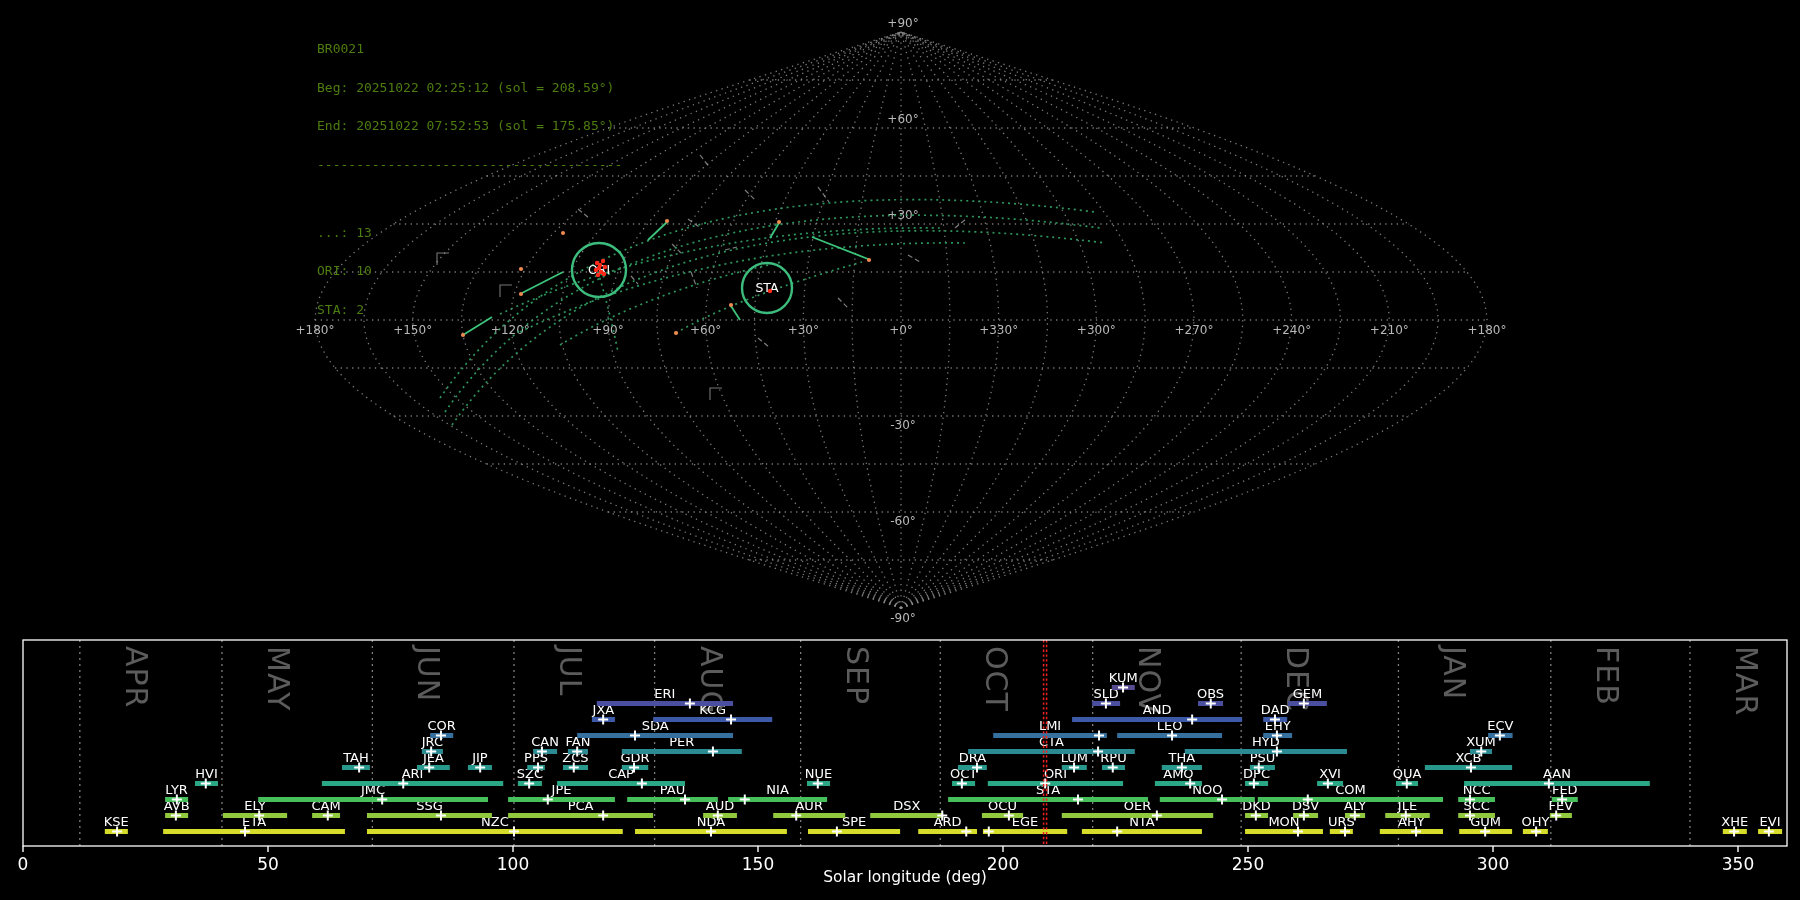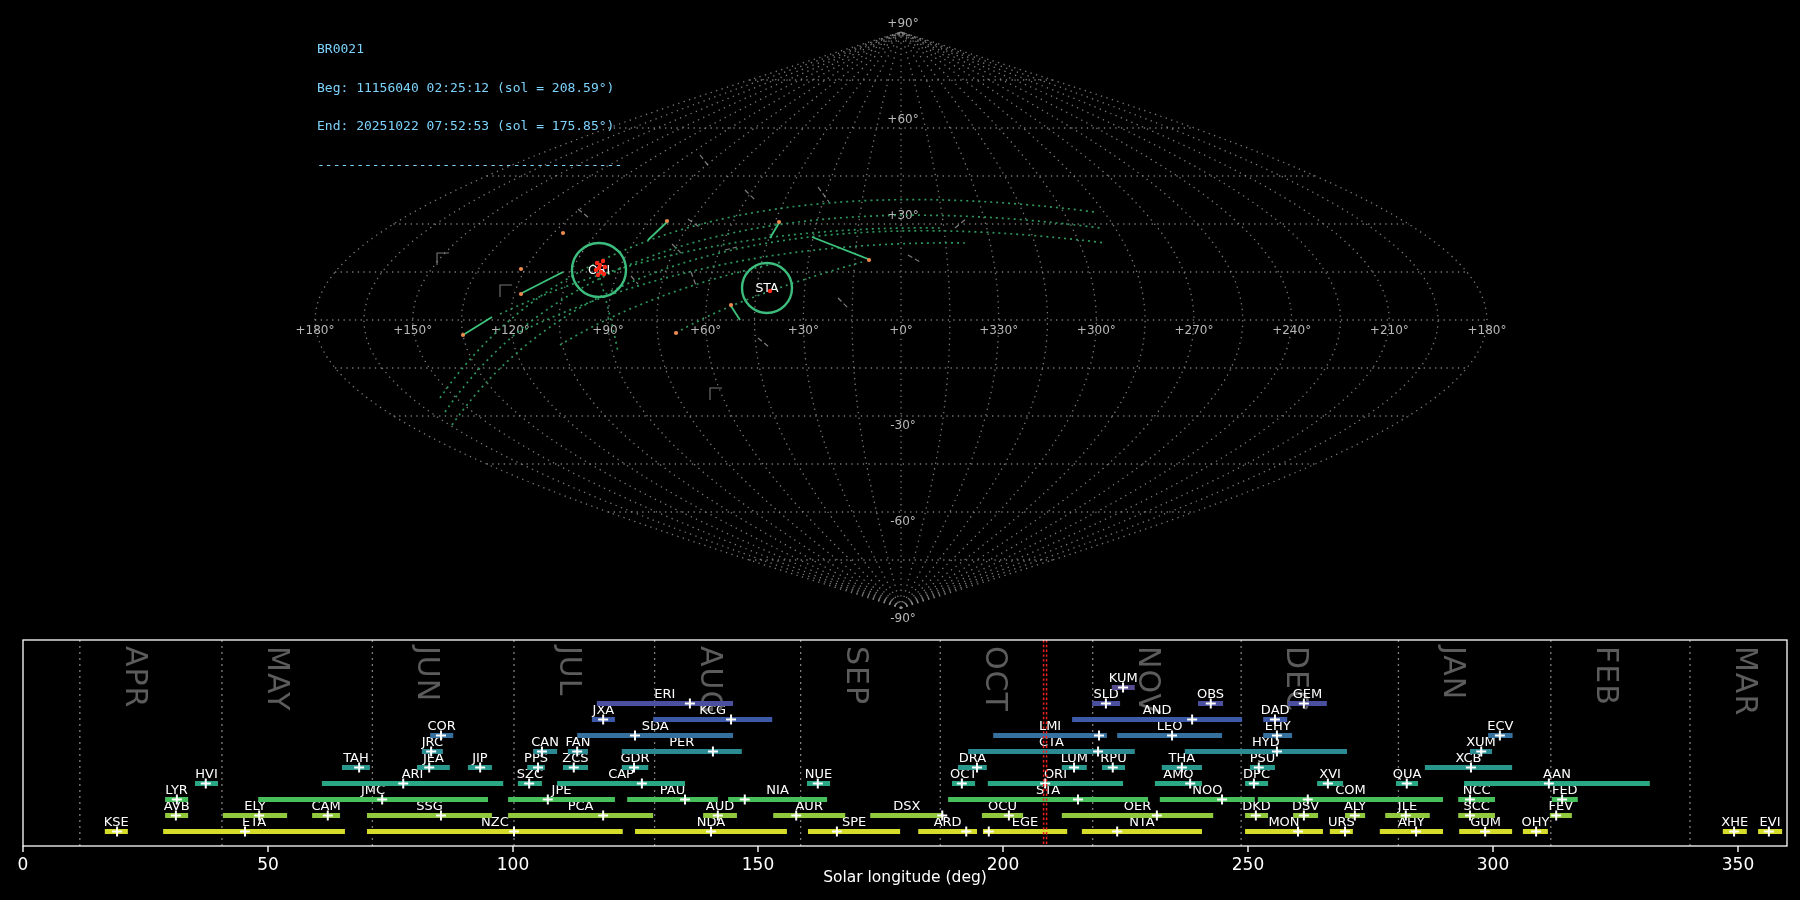--- a/index.html
+++ b/index.html
@@ -1,19 +1,19 @@
 <!DOCTYPE html>
 <html><head>
 <meta charset="utf-8">
 <style>
   html,body{margin:0;padding:0;background:#000;}
   body{width:1800px;height:900px;position:relative;overflow:hidden;
        font-family:"DejaVu Sans",sans-serif;}
   #scene{position:absolute;left:0;top:0;}
-  .hdr{position:absolute;left:317px;top:17px;color:#7dd3fc;
+  .hdr{position:absolute;left:317px;top:17px;color:#4d7c0f;
        font-family:"DejaVu Sans Mono",monospace;font-size:13px;line-height:12.9px;
        white-space:pre;}
   .hdr .counts{margin-top:3px;}
 </style>
 </head>
 <body>
 
 <svg id="scene" width="1800" height="900" viewBox="0 0 1800 900">
     <g>
       <line x1="749.3320395699228" y1="560" x2="1052.667960430077" y2="560" stroke="#8f8f8f" stroke-width="1.3" stroke-dasharray="1.3 4.4" fill="none" opacity="0.85"></line>
@@ -429,16 +429,21 @@
       <line x1="1493" y1="846" x2="1493" y2="852" stroke="#fff" stroke-width="1.4"></line>
       <text x="1493" y="870" font-family="&quot;DejaVu Sans&quot;,sans-serif" fill="#fff" font-size="17px" text-anchor="middle">300</text>
       <line x1="1738.0000000000002" y1="846" x2="1738.0000000000002" y2="852" stroke="#fff" stroke-width="1.4"></line>
       <text x="1738.0000000000002" y="870" font-family="&quot;DejaVu Sans&quot;,sans-serif" fill="#fff" font-size="17px" text-anchor="middle">350</text>
       <text x="905" y="882" font-family="&quot;DejaVu Sans&quot;,sans-serif" fill="#fff" font-size="15.5px" text-anchor="middle">Solar longitude (deg)</text>
     </g>
   </svg>
 
 <div class="hdr">
   <div>BR0021</div>
-  <div>Beg: 11156040 02:25:12 (sol = 208.59°)</div>
+  <div>Beg: 20251022 02:25:12 (sol = 208.59°)</div>
   <div>End: 20251022 07:52:53 (sol = 175.85°)</div>
   <div>---------------------------------------</div>
+  <div class="counts">
+    <div>...: 13</div>
+    <div>ORI: 10</div>
+    <div>STA: 2</div>
+  </div>
 </div>
 
 </body></html>

